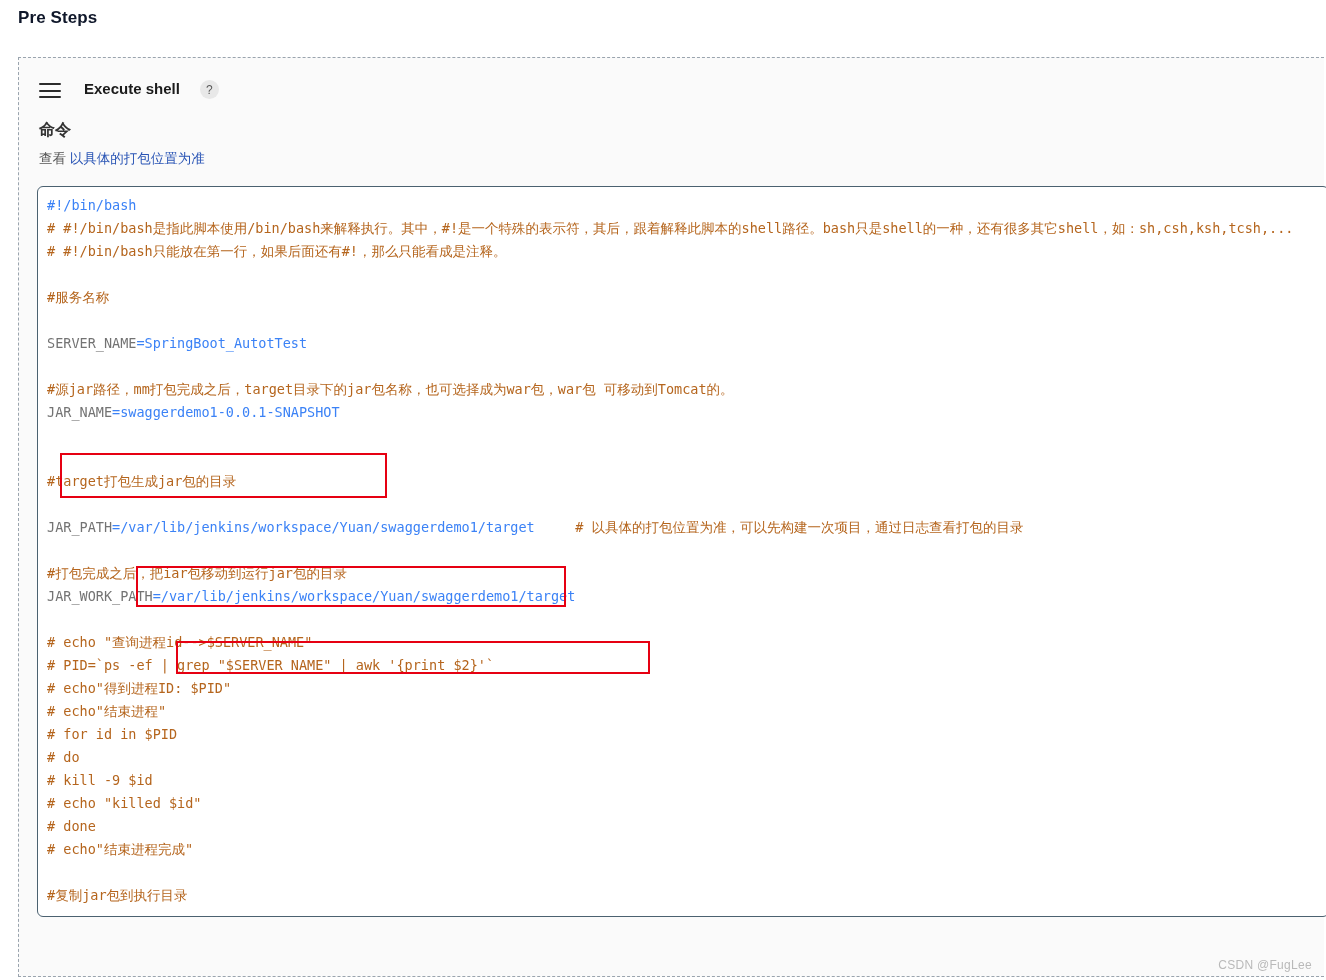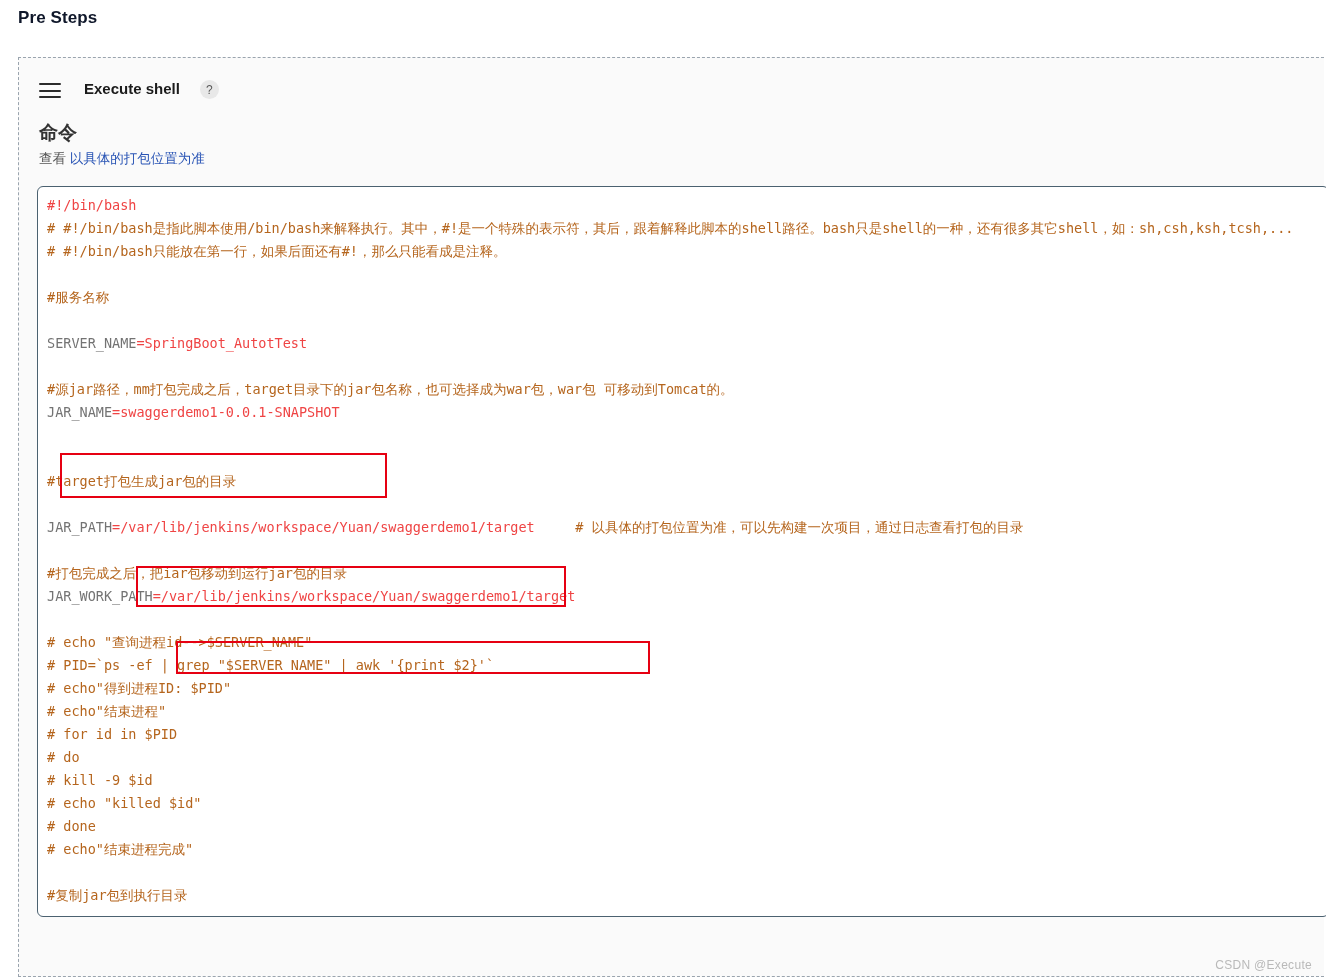--- a/index.html
+++ b/index.html
@@ -84,21 +84,21 @@
     justify-content: center;
     margin-left: 5px;
     cursor: pointer;
   }
 
   
   .field-label {
     position: absolute;
     left: 20px;
     top: 62px;
-    font-size: 19px;
+    font-size: 16px;
     font-weight: bold;
     color: #333;
   }
   .help-line {
     position: absolute;
     left: 20px;
     top: 92px;
     font-size: 13.5px;
     color: #555;
   }
@@ -128,21 +128,21 @@
     width: 1400px;
     font-family: "DejaVu Sans Mono", "Liberation Mono", monospace;
     font-size: 13.5px;
     line-height: 23px;
     white-space: pre;
     color: #222;
   }
   .ln { height: 23px; }
   .cmt { color: #b5651d; }
   .var { color: #737373; }
-  .txt { color: #ef4444; }
+  .txt { color: #3b82f6; }
 
   
   .redbox {
     position: absolute;
     border: 2px solid #e60012;
     box-sizing: border-box;
     pointer-events: none;
   }
   #rb-jarname   { left: 41px;  top: 395px; width: 327px; height: 45px; }
   #rb-jarpath   { left: 117px; top: 508px; width: 430px; height: 41px; }
@@ -185,13 +185,13 @@
   <div class="code-area">
     <div class="code-inner" id="code-inner"><div class="ln"><span class="txt">#!/bin/bash</span></div><div class="ln"><span class="cmt"># #!/bin/bash是指此脚本使用/bin/bash来解释执行。其中，#!是一个特殊的表示符，其后，跟着解释此脚本的shell路径。bash只是shell的一种，还有很多其它shell，如：sh,csh,ksh,tcsh,...</span></div><div class="ln"><span class="cmt"># #!/bin/bash只能放在第一行，如果后面还有#!，那么只能看成是注释。</span></div><div class="ln">&nbsp;</div><div class="ln"><span class="cmt">#服务名称</span></div><div class="ln">&nbsp;</div><div class="ln"><span class="var">SERVER_NAME</span><span class="txt">=SpringBoot_AutotTest</span></div><div class="ln">&nbsp;</div><div class="ln"><span class="cmt">#源jar路径，mm打包完成之后，target目录下的jar包名称，也可选择成为war包，war包 可移动到Tomcat的。</span></div><div class="ln"><span class="var">JAR_NAME</span><span class="txt">=swaggerdemo1-0.0.1-SNAPSHOT</span></div><div class="ln">&nbsp;</div><div class="ln">&nbsp;</div><div class="ln"><span class="cmt">#target打包生成jar包的目录</span></div><div class="ln">&nbsp;</div><div class="ln"><span class="var">JAR_PATH</span><span class="txt">=/var/lib/jenkins/workspace/Yuan/swaggerdemo1/target     </span><span class="cmt"># 以具体的打包位置为准，可以先构建一次项目，通过日志查看打包的目录</span></div><div class="ln">&nbsp;</div><div class="ln"><span class="cmt">#打包完成之后，把iar包移动到运行jar包的目录</span></div><div class="ln"><span class="var">JAR_WORK_PATH</span><span class="txt">=/var/lib/jenkins/workspace/Yuan/swaggerdemo1/target</span></div><div class="ln">&nbsp;</div><div class="ln"><span class="cmt"># echo "查询进程id--&gt;$SERVER_NAME"</span></div><div class="ln"><span class="cmt"># PID=`ps -ef | grep "$SERVER_NAME" | awk '{print $2}'`</span></div><div class="ln"><span class="cmt"># echo"得到进程ID: $PID"</span></div><div class="ln"><span class="cmt"># echo"结束进程"</span></div><div class="ln"><span class="cmt"># for id in $PID</span></div><div class="ln"><span class="cmt"># do</span></div><div class="ln"><span class="cmt"># kill -9 $id</span></div><div class="ln"><span class="cmt"># echo "killed $id"</span></div><div class="ln"><span class="cmt"># done</span></div><div class="ln"><span class="cmt"># echo"结束进程完成"</span></div><div class="ln">&nbsp;</div><div class="ln"><span class="cmt">#复制jar包到执行目录</span></div></div>
   </div>
 
   <div class="redbox" id="rb-jarname"></div>
   <div class="redbox" id="rb-jarpath"></div>
   <div class="redbox" id="rb-jarwork"></div>
 
 </div>
 
-<div class="watermark">CSDN @Execute</div>
+<div class="watermark">CSDN @FugLee</div>
 
 </body></html>

